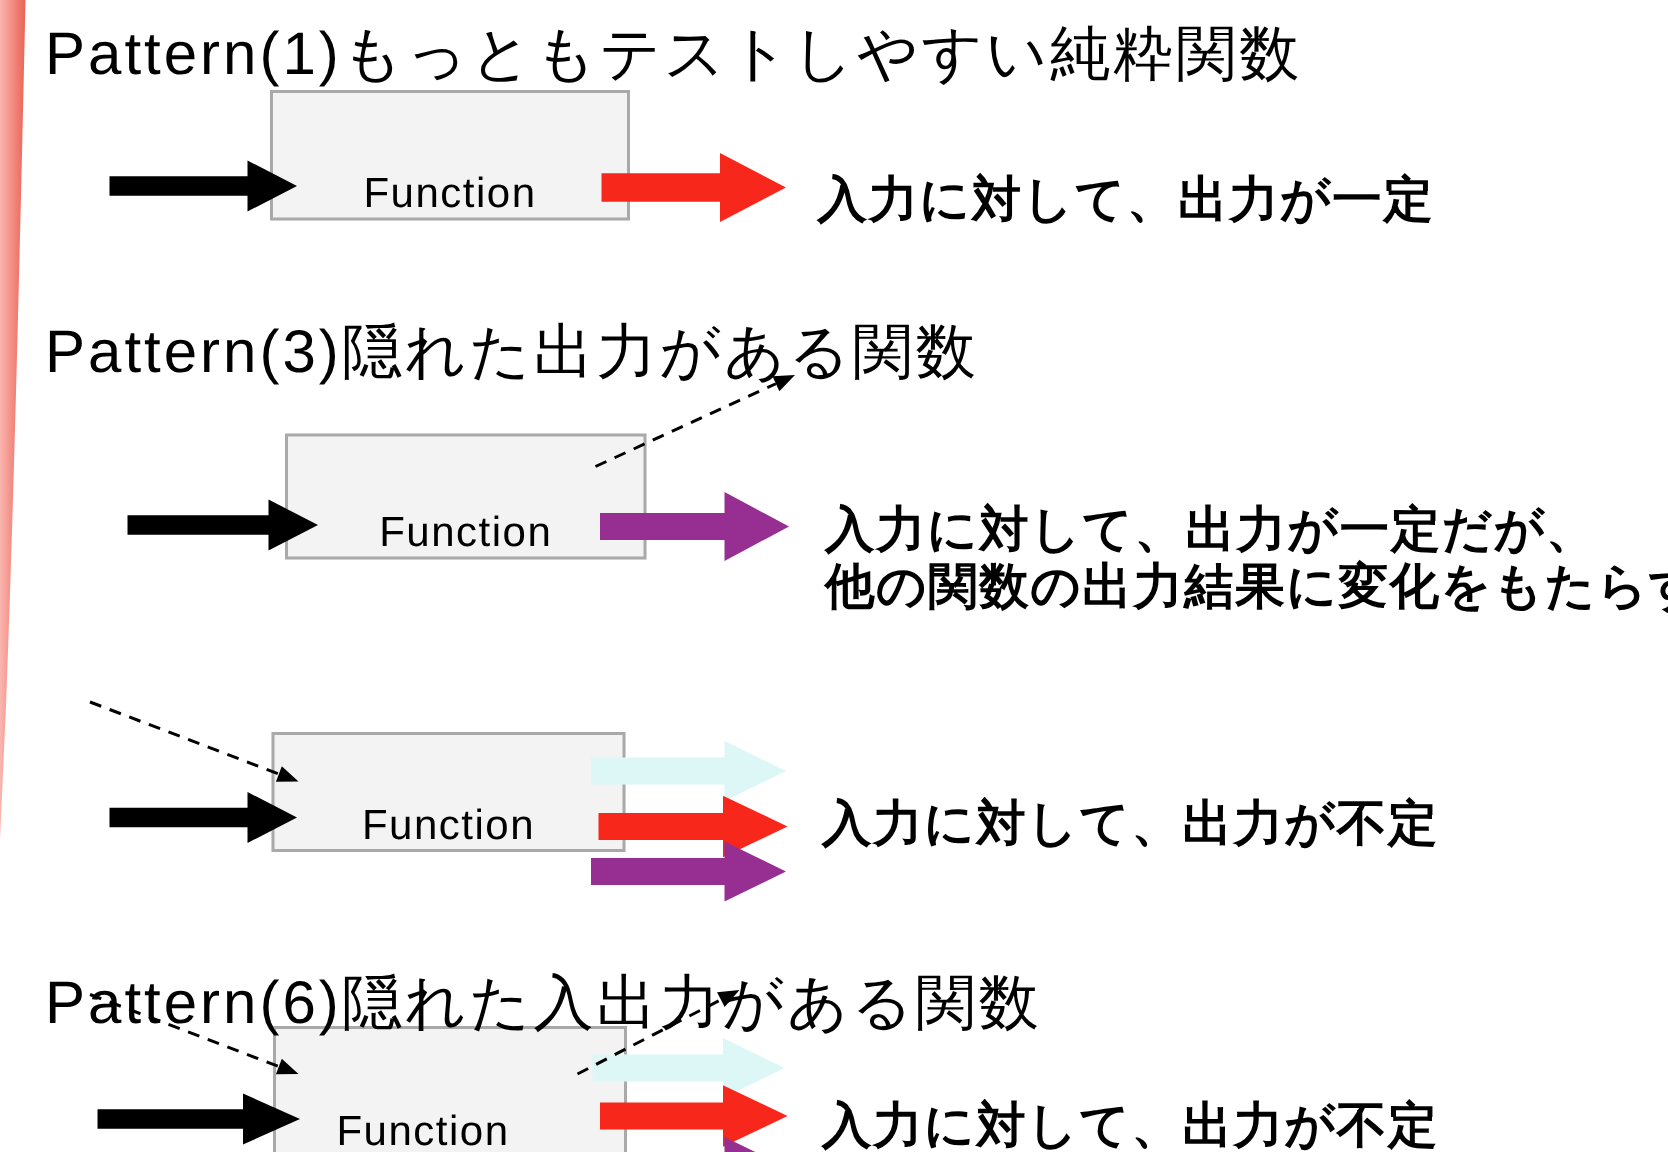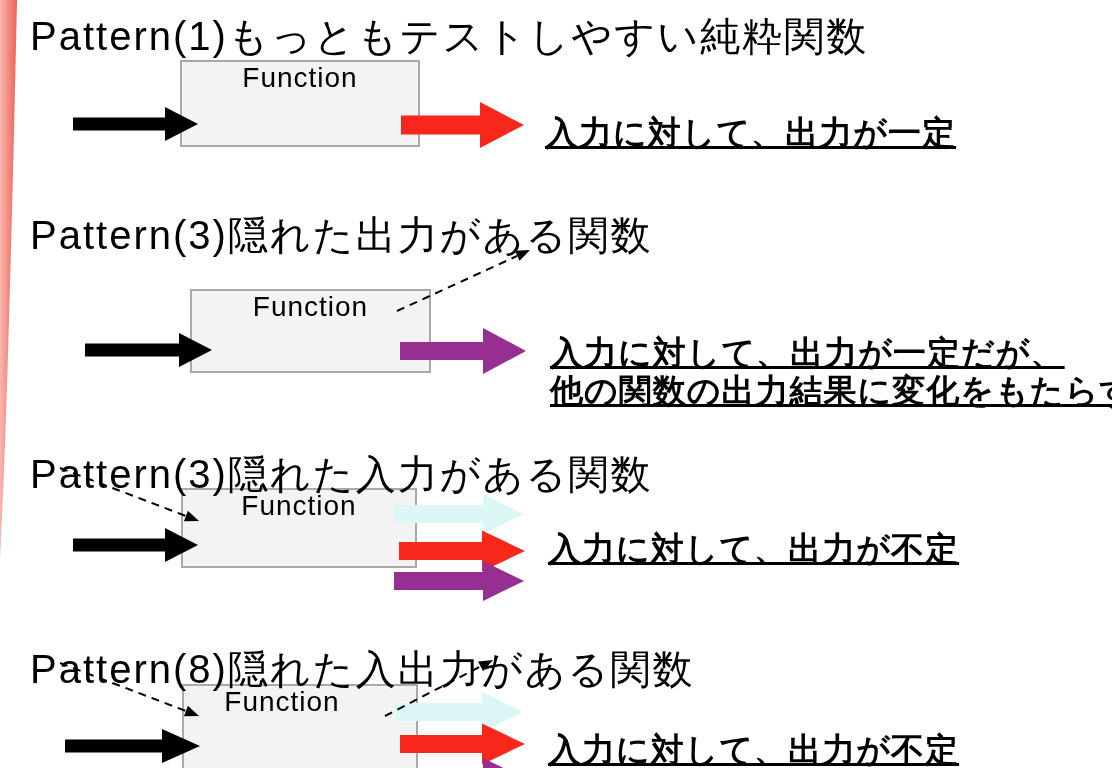--- a/index.html
+++ b/index.html
@@ -16,32 +16,32 @@
     position:absolute;left:30px;font-size:40px;font-weight:400;
     letter-spacing:2px;white-space:nowrap;line-height:1.1;
   }
   .t1{top:-16px}
   .t2{top:183px}
   .t3{top:422px}
   .t4{top:617px}
 
   .func-box{
     position:absolute;box-sizing:border-box;border:2px solid #a9a9a9;background:#f3f3f3;
-    display:flex;align-items:flex-start;justify-content:center;
+    display:flex;align-items:flex-end;justify-content:center;
   }
   .b1{left:180px;top:60px;width:240px;height:87px}
   .b2{left:190px;top:289px;width:241px;height:84px}
   .b3{left:181px;top:488px;width:236px;height:80px}
   .b4{left:182px;top:684px;width:236px;height:88px}
   .func-label{font-size:28px;letter-spacing:1px;color:#000;}
   .b4 .func-label{transform:translateX(-18px);}
 
   .annotation{
     position:absolute;font-size:33px;font-weight:bold;letter-spacing:1px;
-    line-height:38px;white-space:nowrap;text-decoration:underline;
+    line-height:38px;white-space:nowrap;
   }
   .a1{left:545px;top:84px}
   .a2{left:550px;top:304px}
   .a3{left:548px;top:500px}
   .a4{left:548px;top:701px}
 </style>
 </head>
 <body>
 
 <div class="slide">
@@ -91,22 +91,21 @@
       <polygon points="199,521 187.87817481340193,510.8730555191236 183.95915149289021,521.1512487559374" fill="#000000"></polygon>
       <line x1="60" y1="663" x2="185.91866315314607" y2="711.0121521375305" stroke="#000000" stroke-width="2" stroke-dasharray="8 6"></line>
       <polygon points="199,716 187.87817481340193,705.8730555191236 183.95915149289021,716.1512487559374" fill="#000000"></polygon>
       <line x1="385" y1="716" x2="480.571436559715" y2="666.44444030237" stroke="#000000" stroke-width="2" stroke-dasharray="8 6"></line>
       <polygon points="493,660 478.0396921552125,661.5617903794009 483.1031809642175,671.3270902253391" fill="#000000"></polygon>
     </svg>
 
   <div class="layer-text">
     <div class="pattern-title t1">Pattern(1)もっともテストしやすい純粋関数</div>
     <div class="pattern-title t2">Pattern(3)隠れた出力がある関数</div>
-    <div class="pattern-title t3">Pattern(3)隠れた入力がある関数</div>
-    <div class="pattern-title t4">Pattern(8)隠れた入出力がある関数</div>
+    <div class="pattern-title t4">Pattern(6)隠れた入出力がある関数</div>
 
     <div class="annotation a1">
       <div>入力に対して、出力が一定</div>
     </div>
     <div class="annotation a2">
       <div>入力に対して、出力が一定だが、</div>
       <div>他の関数の出力結果に変化をもたらす</div>
     </div>
     <div class="annotation a3">
       <div>入力に対して、出力が不定</div>

